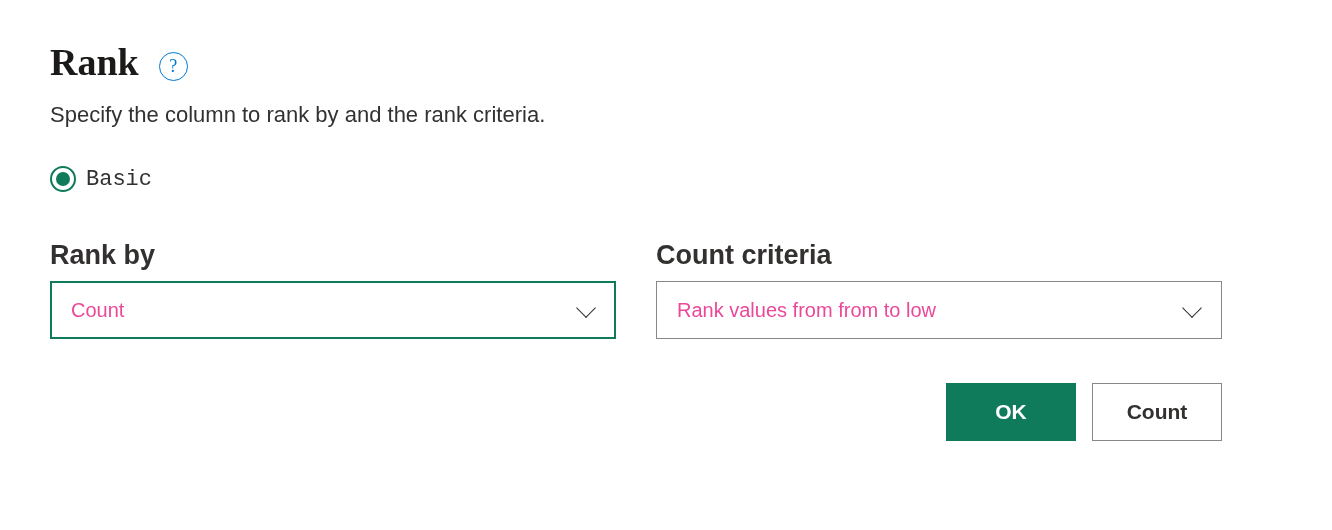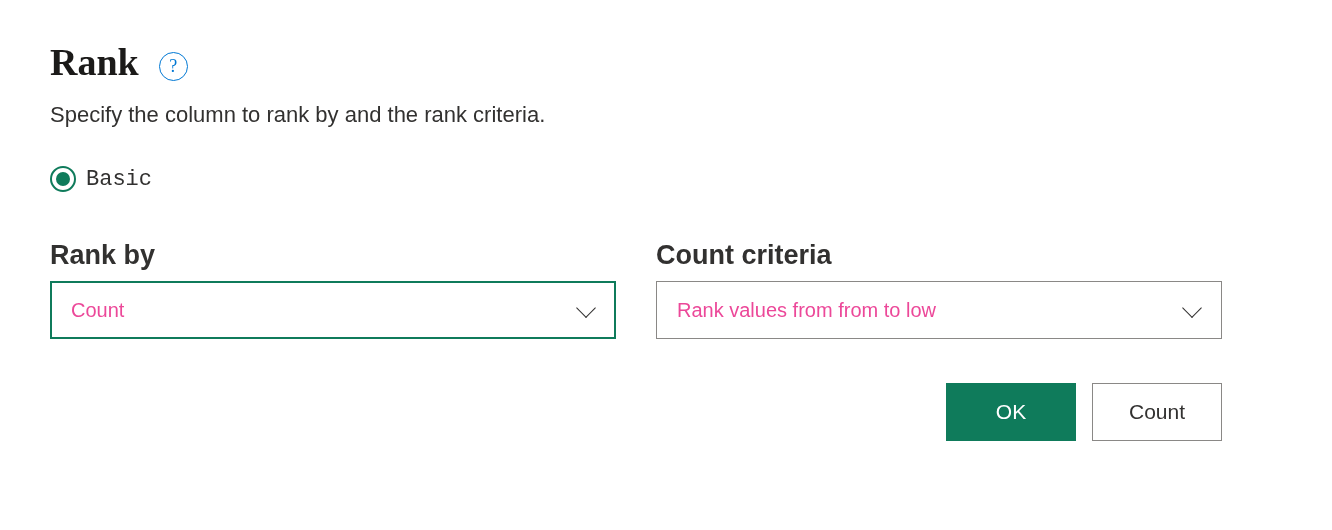--- a/index.html
+++ b/index.html
@@ -138,21 +138,21 @@
     .buttons-row {
       display: flex;
       gap: 16px;
       justify-content: flex-end;
       max-width: 1172px;
     }
     .btn {
       min-width: 130px;
       height: 58px;
       font-size: 21px;
-      font-weight: 400;
+      font-weight: 700;
       border: 1px solid #8a8886;
       background: #ffffff;
       color: #323130;
       cursor: pointer;
       display: flex;
       align-items: center;
       justify-content: center;
       padding: 0 28px;
     }
     .btn.primary {

